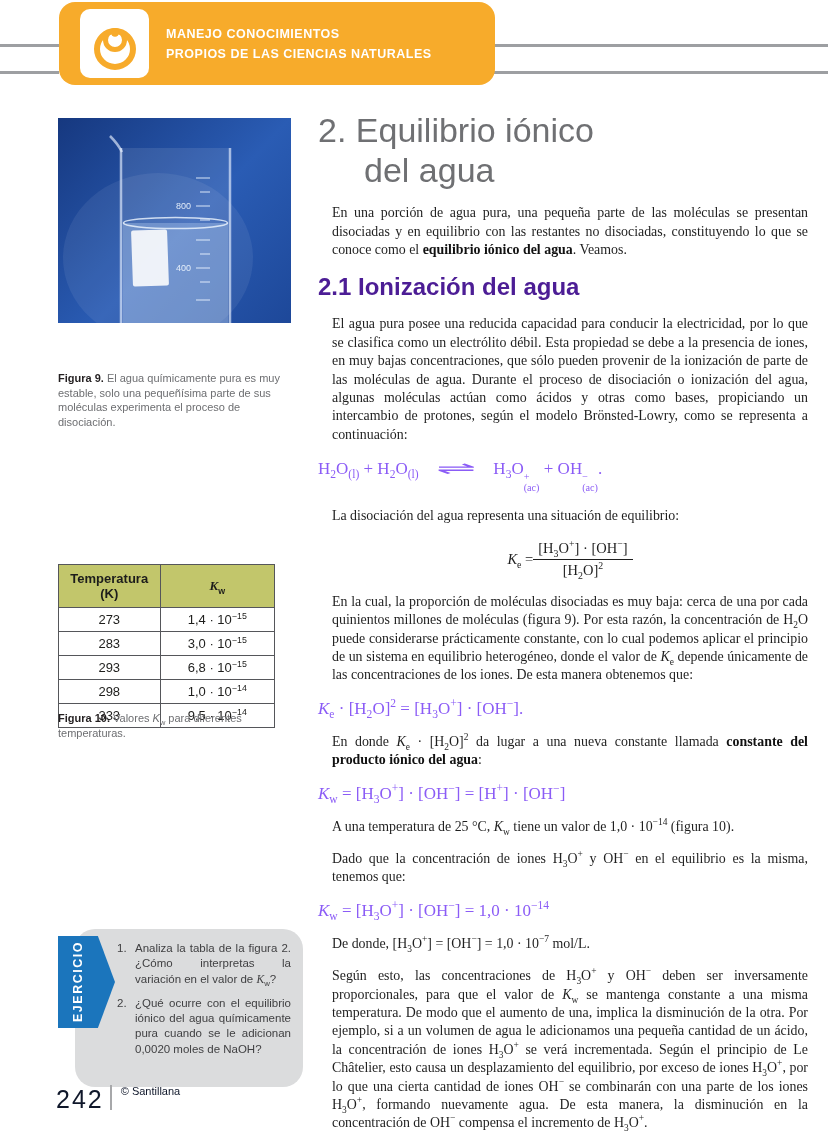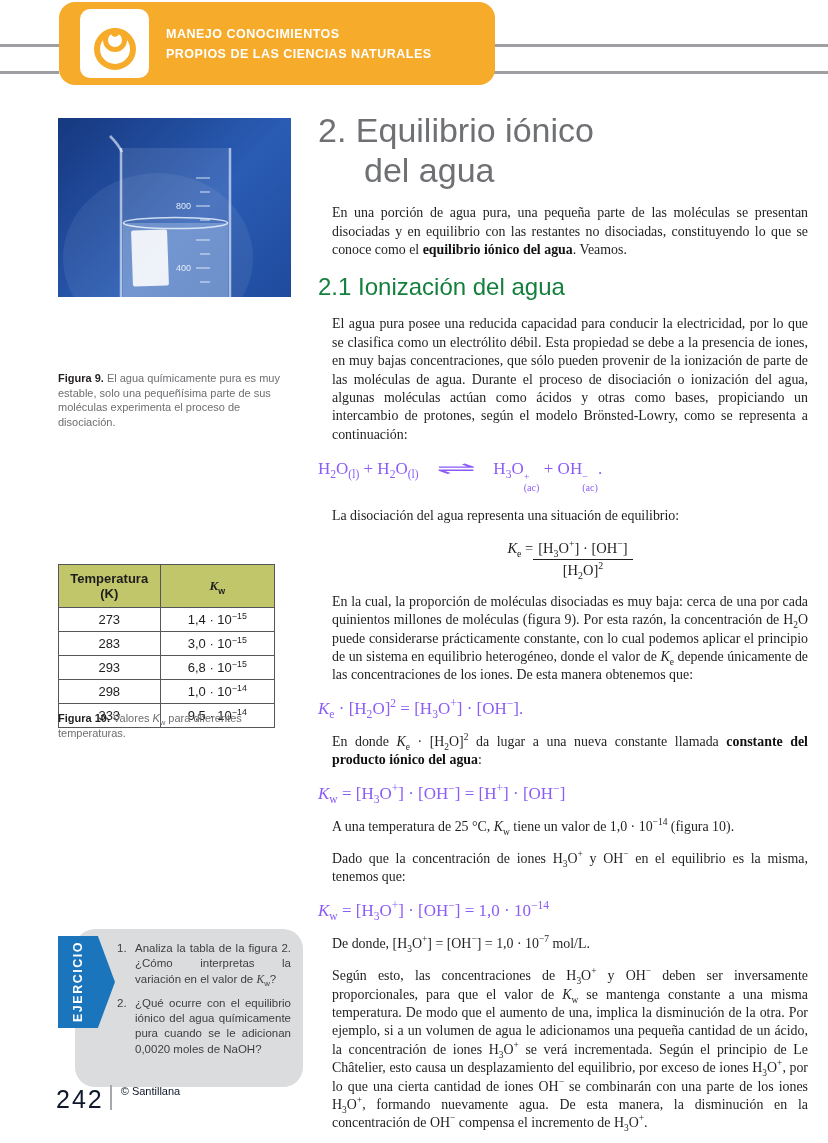--- a/index.html
+++ b/index.html
@@ -6,21 +6,21 @@
   body{width:828px;height:1143px;position:relative;background:#ffffff;overflow:hidden;
        font-family:"Liberation Sans",sans-serif;}
   
   .hrule{position:absolute;height:3px;background:#9d9fa2;}
   .tab{position:absolute;left:59px;top:2px;width:436px;height:83px;background:#f7ab2b;border-radius:16px;}
   .iconbox{position:absolute;left:21px;top:7px;width:69px;height:69px;background:#ffffff;border-radius:10px;
            display:flex;align-items:center;justify-content:center;}
   .tabtext{position:absolute;left:107px;top:50%;transform:translateY(-50%);color:#ffffff;font-weight:bold;
            font-size:12.5px;letter-spacing:0.5px;line-height:1.6;white-space:nowrap;}
   
-  .photo{position:absolute;left:58px;top:118px;width:233px;height:179px;overflow:hidden;}
+  .photo{position:absolute;left:58px;top:118px;width:233px;height:205px;overflow:hidden;}
   .figcap{position:absolute;left:58px;width:240px;font-size:11px;color:#6d6e71;line-height:1.33;}
   .figcap b{color:#231f20;}
   .cap9{top:371px;}
   .cap10{top:711px;}
   table.kw{position:absolute;left:58px;top:564px;width:217px;border-collapse:collapse;
            font-size:13px;color:#1d1d1b;text-align:center;table-layout:fixed;}
   table.kw th,table.kw td{border:1.5px solid #55565a;padding:4px 2px;}
   table.kw th{background:#c2c66b;font-weight:bold;font-size:13px;padding:6px 2px;}
   table.kw th i,table.kw td i{font-family:"Liberation Serif",serif;}
   table.kw col.c1{width:47%;} table.kw col.c2{width:53%;}
@@ -41,30 +41,30 @@
   .exitem .txt i{font-family:"Liberation Serif",serif;}
   
   .footer{position:absolute;left:56px;top:1085px;display:flex;align-items:flex-start;color:#0f172a;}
   .pagenum{font-size:25px;letter-spacing:2px;}
   .fdiv{width:2px;height:25px;background:#a7a8aa;margin:0 9px 0 6px;}
   .copyright{font-size:11px;}
   
   .main{position:absolute;left:318px;top:110px;width:504px;}
   h1.title{font-weight:400;font-size:34px;line-height:1.18;color:#6f7073;margin:0 0 10px 0;}
   h1.title .l2{display:block;padding-left:46px;}
-  h2.section{font-weight:400;font-size:24px;color:#15803d;margin:12px 0 6px 0;}
+  h2.section{font-weight:700;font-size:24px;color:#4c1d95;margin:12px 0 6px 0;}
   p.body{font-family:"Liberation Serif",serif;font-size:13.9px;line-height:18.4px;color:#1f1f1f;
          text-align:justify;margin:14px;}
   p.body b{color:#111;}
   p.body i,.equation i{font-family:"Liberation Serif",serif;}
   .equation{font-family:"Liberation Serif",serif;font-size:17px;color:#8b5cf6;text-align:left;margin:5px 0 7px 0;}
   .arr{display:inline-block;transform:scaleX(2.8);margin:0 26px;}
   .ss{display:inline-flex;flex-direction:column;align-items:flex-start;vertical-align:-0.55em;
       font-size:0.6em;line-height:1.1;}
-  .eqfrac{display:flex;align-items:flex-start;justify-content:center;margin:6px 0 8px 0;
+  .eqfrac{display:flex;align-items:center;justify-content:center;margin:6px 0 8px 0;
           font-family:"Liberation Serif",serif;font-size:14.5px;color:#1e1e1e;}
   .frac{display:inline-block;text-align:center;}
   .frac .num{display:block;padding:0 5px 2px 5px;}
   .frac .den{display:block;border-top:1.2px solid #1e1e1e;padding:2px 5px 0 5px;}
 </style>
 </head>
 <body>
 
 <div class="hrule" style="left:0;top:44px;width:59px;"></div>
 <div class="hrule" style="left:0;top:71px;width:59px;"></div>

